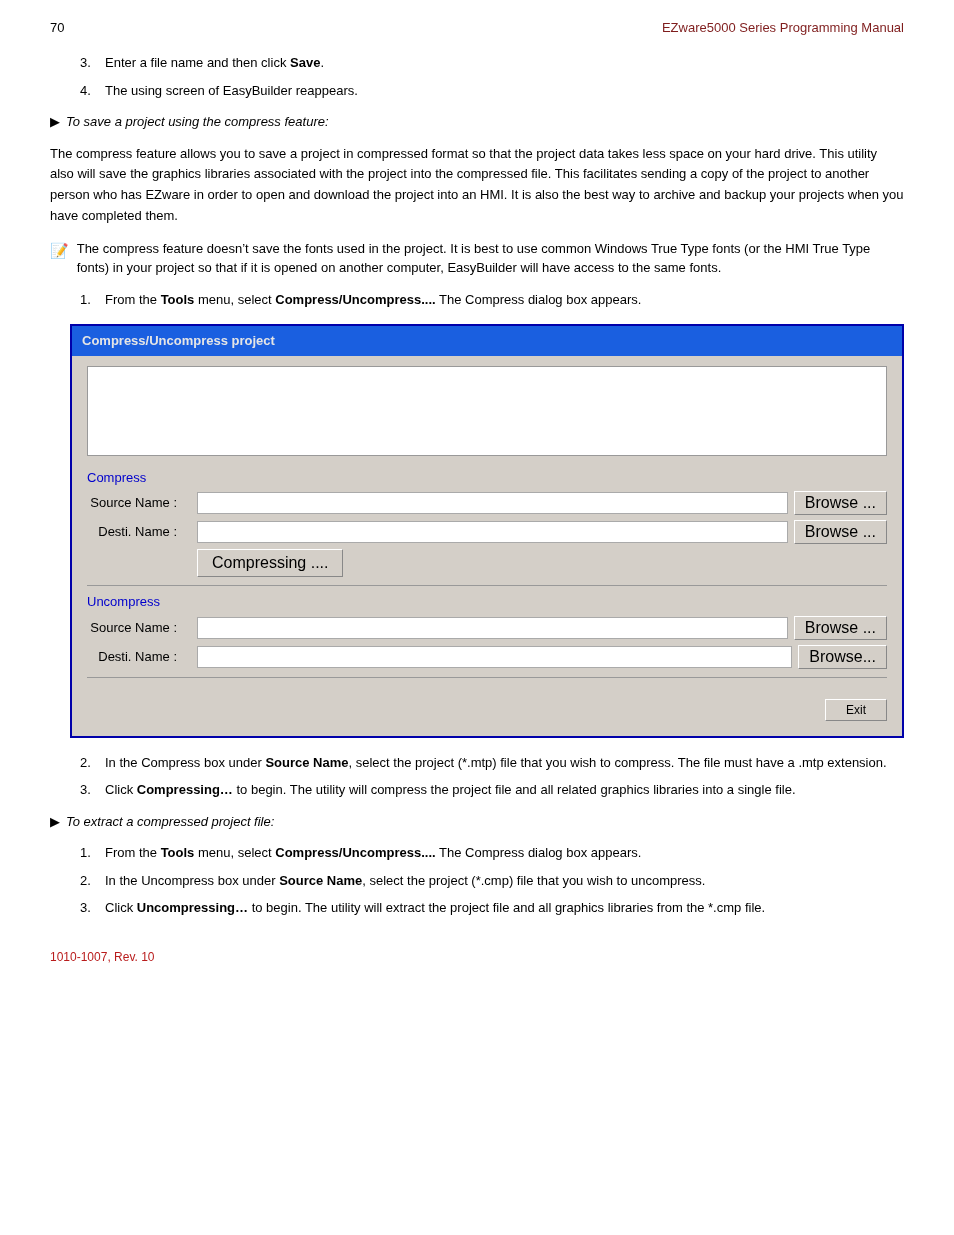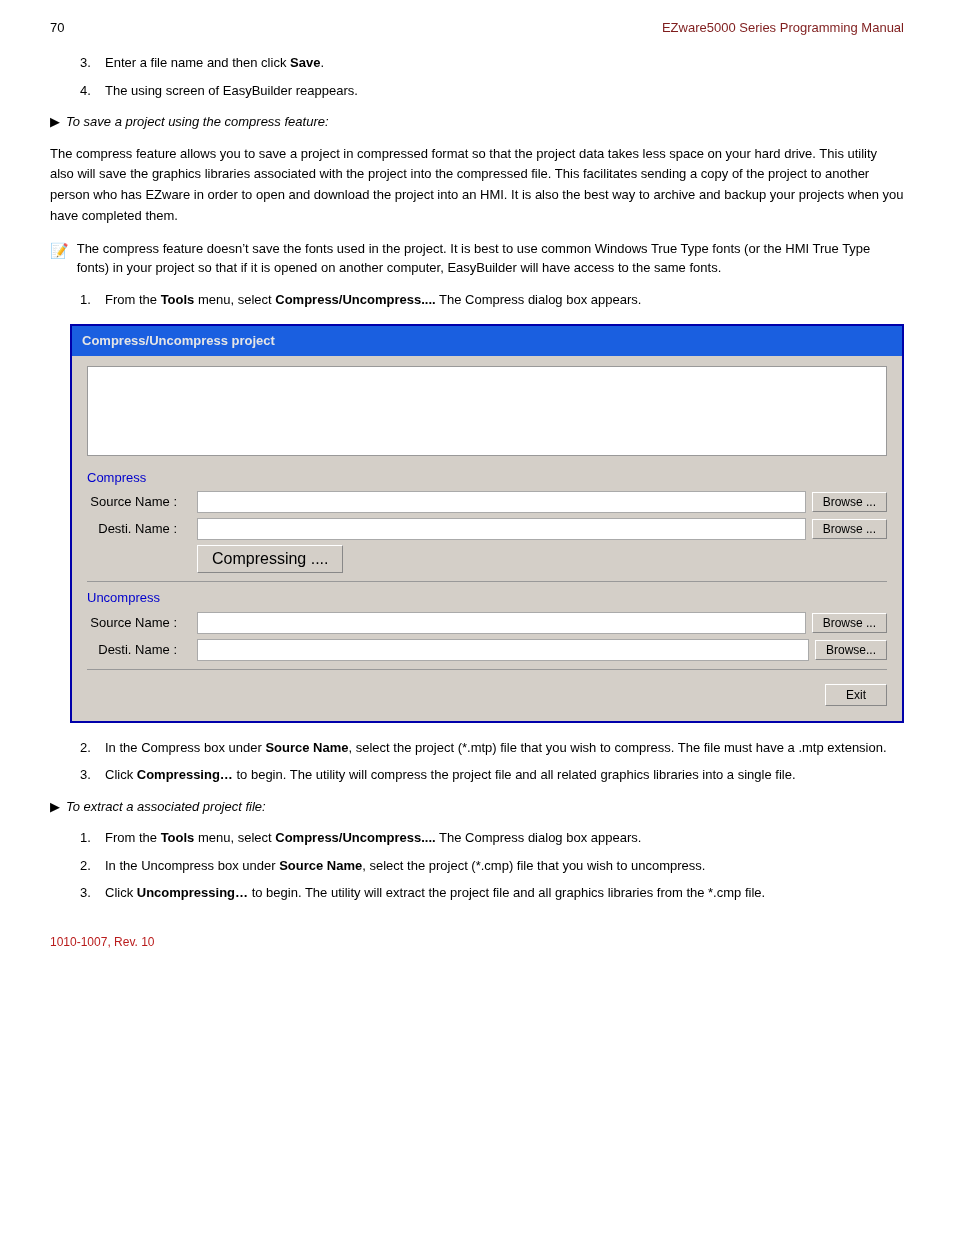--- a/index.html
+++ b/index.html
@@ -114,21 +114,21 @@
       background: white;
       border: 1px solid #aaa;
       margin-right: 6px;
     }
     .browse-btn {
       background: #d4cfc8;
       border: 1px solid #888;
       border-top-color: #fff;
       border-left-color: #fff;
       padding: 2px 10px;
-      font-size: 12px;
+      font-size: 16px;
       cursor: pointer;
       min-width: 70px;
       text-align: center;
     }
     .action-btn-row {
       margin-top: 4px;
       margin-bottom: 8px;
       padding-left: 110px;
     }
     .action-btn {
@@ -142,21 +142,21 @@
     }
     .section-divider {
       border: none;
       border-top: 1px solid #999;
       margin: 6px 0;
     }
     .exit-row {
       display: flex;
       justify-content: flex-end;
       margin-top: 8px;
-      padding-top: 14px;
+      padding-top: 21px;
       border-top: 1px solid #999;
     }
     .exit-btn {
       background: #d4cfc8;
       border: 1px solid #888;
       border-top-color: #fff;
       border-left-color: #fff;
       padding: 3px 20px;
       font-size: 12px;
       cursor: pointer;
@@ -263,21 +263,21 @@
       <span class="list-text">In the Compress box under <b>Source Name</b>, select the project (*.mtp) file that you wish to compress. The file must have a .mtp extension.</span>
     </div>
     <div class="list-item">
       <span class="list-number">3.</span>
       <span class="list-text">Click <b>Compressing…</b> to begin. The utility will compress the project file and all related graphics libraries into a single file.</span>
     </div>
   </div>
 
   <div class="italic-arrow">
     <span class="arrow-symbol">▶</span>
-    <i>To extract a associated project file:</i>
+    <i>To extract a compressed project file:</i>
   </div>
 
   <div class="sub-list">
     <div class="list-item">
       <span class="list-number">1.</span>
       <span class="list-text">From the <b>Tools</b> menu, select <b>Compress/Uncompress....</b> The Compress dialog box appears.</span>
     </div>
     <div class="list-item">
       <span class="list-number">2.</span>
       <span class="list-text">In the Uncompress box under <b>Source Name</b>, select the project (*.cmp) file that you wish to uncompress.</span>

